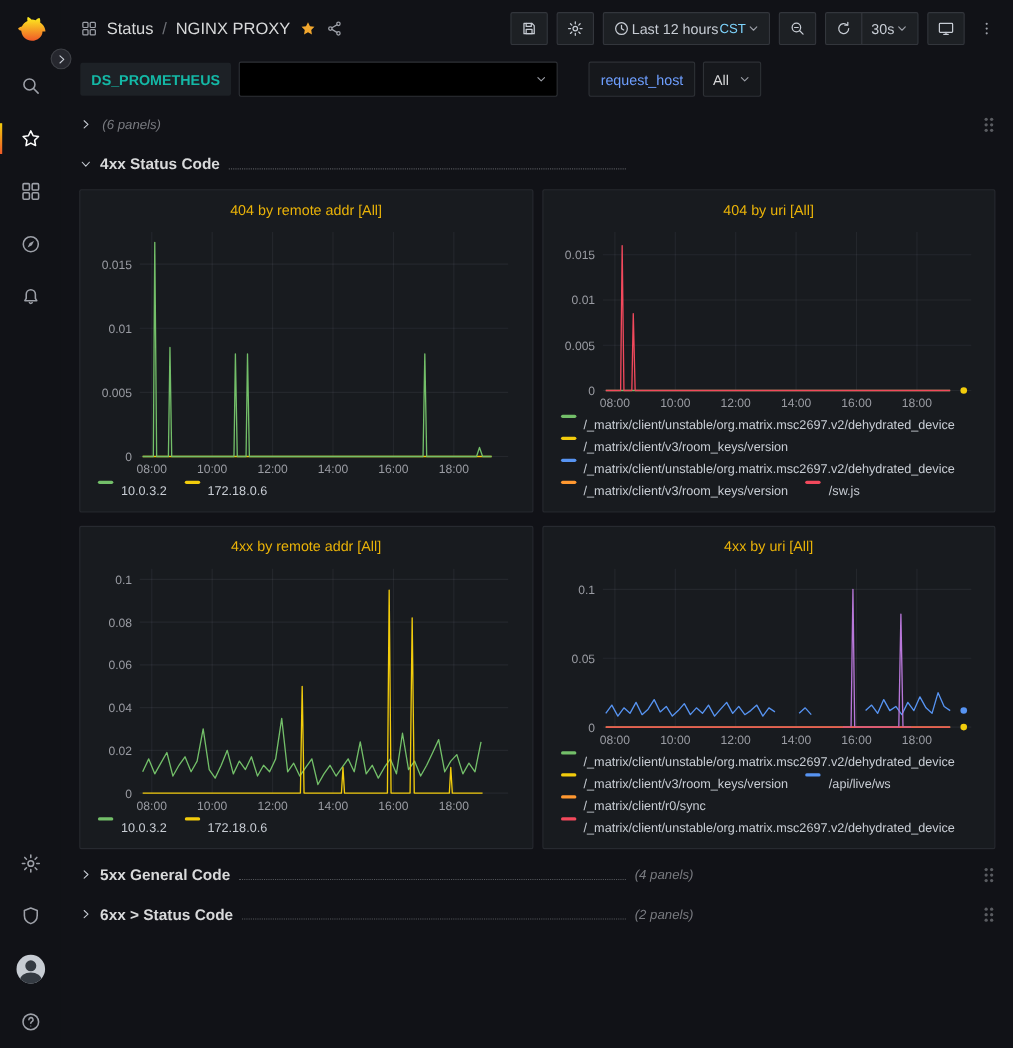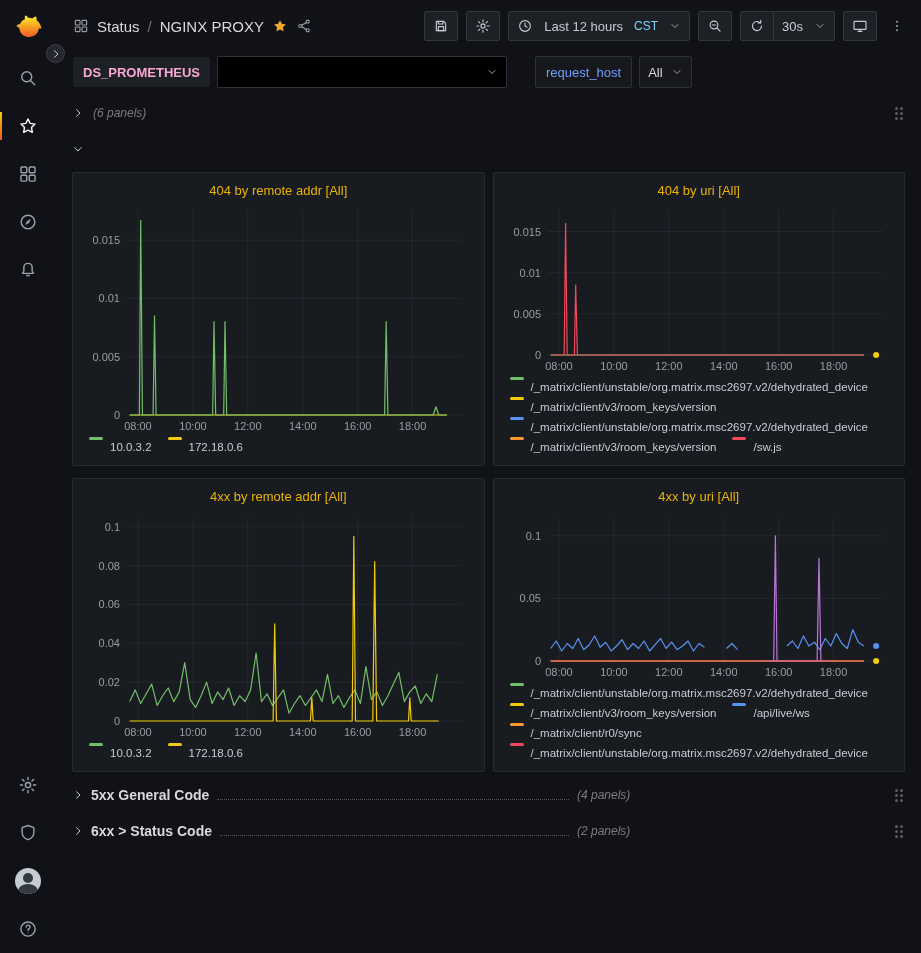--- a/index.html
+++ b/index.html
@@ -29,33 +29,33 @@
 
   
   .main{flex:1;display:flex;flex-direction:column;min-width:0;}
 
   .navbar{height:52px;flex:0 0 52px;display:flex;align-items:center;justify-content:space-between;
           padding:0 12px 0 18px;}
   .nav-left{display:flex;align-items:center;gap:8px;min-width:0;}
   .crumb{font-size:15px;color:#d8d9da;cursor:pointer;white-space:nowrap}
   .crumb-sep{color:#6e7076;font-size:15px}
   .nav-right{display:flex;align-items:center;gap:8px;}
-  .tb-btn{height:30px;display:flex;align-items:center;gap:11px;padding:0 8px;background:#1d2024;
+  .tb-btn{height:30px;display:flex;align-items:center;gap:1px;padding:0 8px;background:#1d2024;
           border:1px solid #33363c;border-radius:2px;color:#c7ccd4;font-size:13px;cursor:pointer;
           font-family:"Liberation Sans",sans-serif;}
   .tb-btn .tz{color:#7dd3fc;font-size:12px}
   .btn-group{display:flex}
   .btn-group .tb-btn:first-child{border-radius:2px 0 0 2px}
   .btn-group .tb-btn:last-child{border-radius:0 2px 2px 0;margin-left:-1px}
   .tb-plain{background:none;border:none;color:#9da0a8;padding:0 4px;height:30px;display:flex;align-items:center;cursor:pointer}
 
   
   .submenu{height:40px;flex:0 0 40px;display:flex;align-items:center;gap:7px;padding:0 12px 0 18px;}
   .var-label{height:30px;display:flex;align-items:center;padding:0 10px;background:#1d2126;
-             border-radius:2px;color:#f9a8d4;font-size:13px;font-weight:600;}
+             border-radius:2px;color:#14b8a6;font-size:13px;font-weight:600;}
   .var-select{height:30px;display:flex;align-items:center;justify-content:space-between;gap:8px;
               padding:0 8px;border:1px solid #2e3136;border-radius:2px;background:#16181c;
               color:#d8d9da;font-size:13px;cursor:pointer;}
   .var-select.black{width:272px;background:#000;}
   .var-chip{height:30px;display:flex;align-items:center;padding:0 10px;border:1px solid #2e3136;
             border-radius:2px;background:#16181c;color:#6e9fff;font-size:13px;cursor:pointer;}
   .chev{color:#9da0a8}
 
   
   .dashboard{flex:1;padding:8px 16px 0 17px;overflow:hidden;}
@@ -285,20 +285,24 @@
             <i></i>
           </span>
       </div>
 
       <div class="row-head">
         <span class="row-chev">
           <svg class="ico-xs" viewBox="0 0 24 24">
               <path d="M5.5 9l6.5 7 6.5-7"></path>
             </svg>
           </span>
+        <span class="row-left">
+          <span class="row-title">4xx Status Code</span>
+          <span class="dots"></span>
+        </span>
         <span class="row-fill"></span>
       </div>
 
       <section class="grid">
 
         <div class="panel">
           <div class="panel-title">
             <span>404 by remote addr [All]</span>
           </div>
           <div class="chart-wrap">

